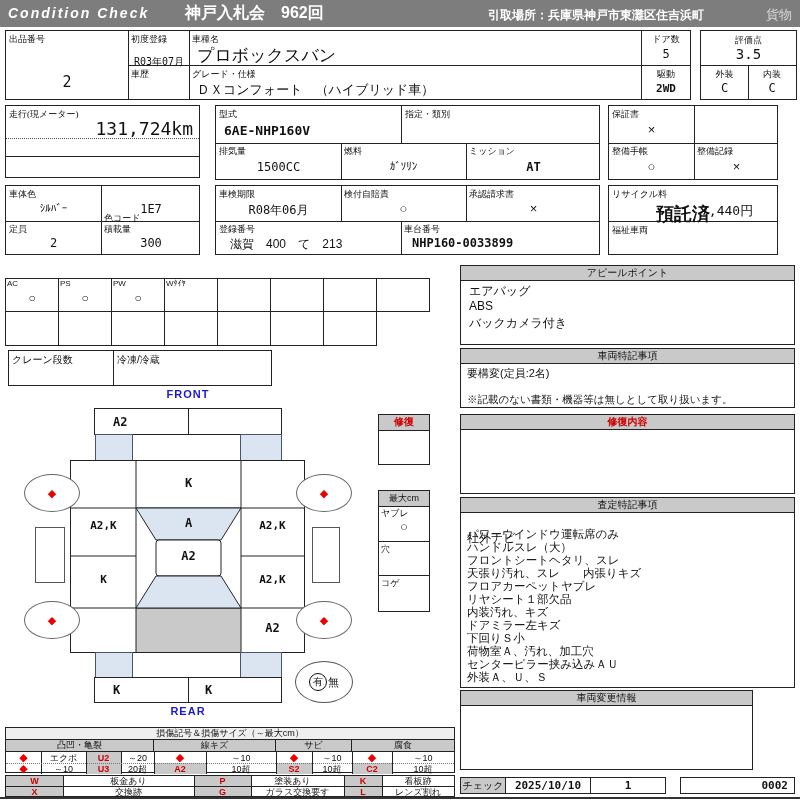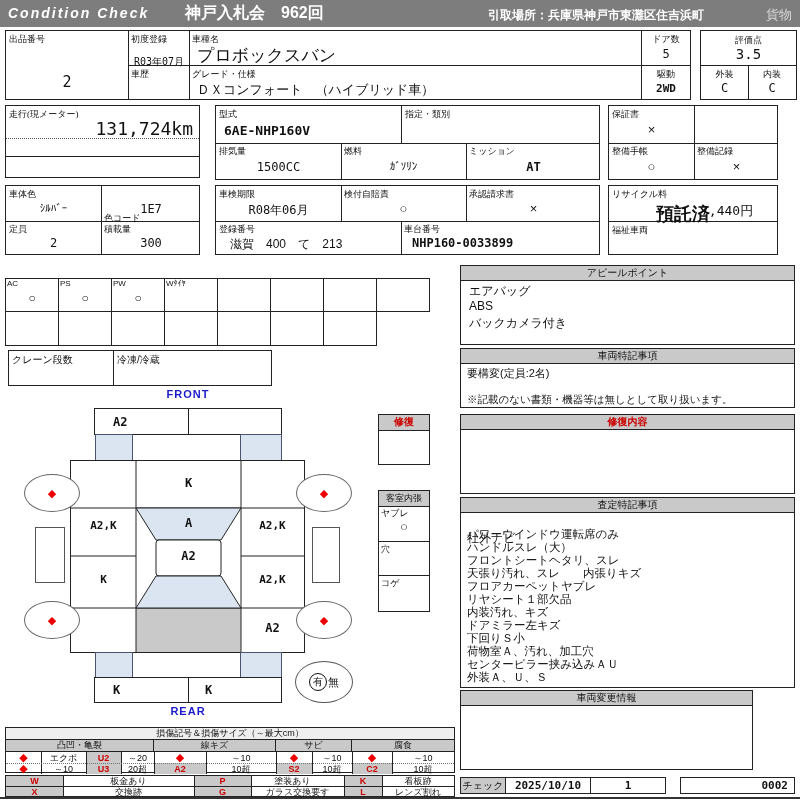--- a/index.html
+++ b/index.html
@@ -279,21 +279,21 @@
   <div class="a" style="left:295px;top:661px;width:58px;height:42px;border:1px solid #555;border-radius:50%;display:flex;align-items:center;justify-content:center;gap:1px;">
     <span style="display:inline-block;width:16px;height:16px;border:1px solid #111;border-radius:50%;font-size:10px;line-height:16px;text-align:center;">有</span>
     <span style="font-size:11px;">無</span>
   </div>
 
   <div class="a b" style="left:378px;top:414px;width:52px;height:51px;">
     <div class="hdr red" style="height:15px;font-weight:bold;line-height:14px;">修復</div>
   </div>
 
   <div class="a b" style="left:378px;top:490px;width:52px;height:122px;">
-    <div class="hdr" style="height:15px;font-size:9px;line-height:14px;">客室内張</div>
+    <div class="hdr" style="height:15px;font-size:9px;line-height:14px;">最大cm</div>
     <div class="a" style="left:2px;top:16px;font-size:9px;">ヤブレ</div>
     <div class="a c" style="left:0;top:28px;width:50px;font-size:13px;">○</div>
     <div class="a line" style="left:0;top:50px;width:50px;height:1px;"></div>
     <div class="a" style="left:2px;top:52px;font-size:9px;">穴</div>
     <div class="a line" style="left:0;top:84px;width:50px;height:1px;"></div>
     <div class="a" style="left:2px;top:86px;font-size:9px;">コゲ</div>
   </div>
 
   <div class="a b" style="left:5px;top:727px;width:450px;height:46px;">
     <div class="a c" style="left:0;top:0;width:448px;height:12px;border-bottom:1px solid #222;background:#efefef;font-size:9px;line-height:11px;">損傷記号＆損傷サイズ（～最大cm）</div>

